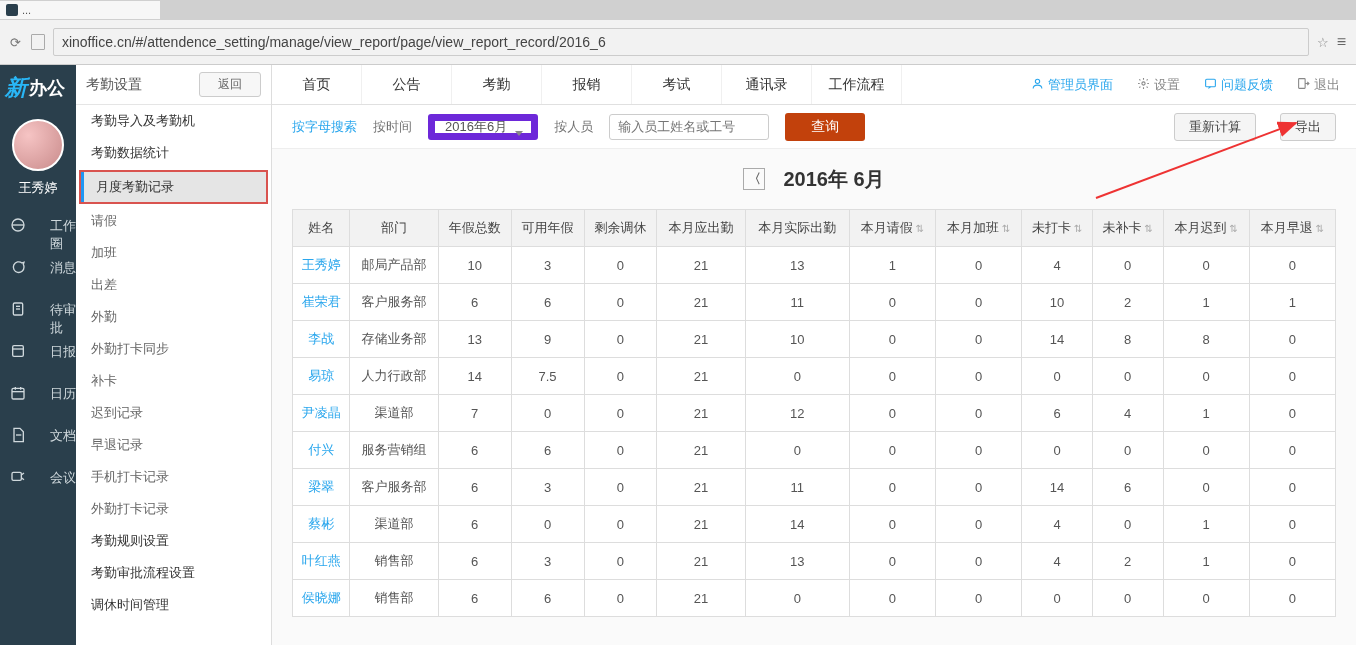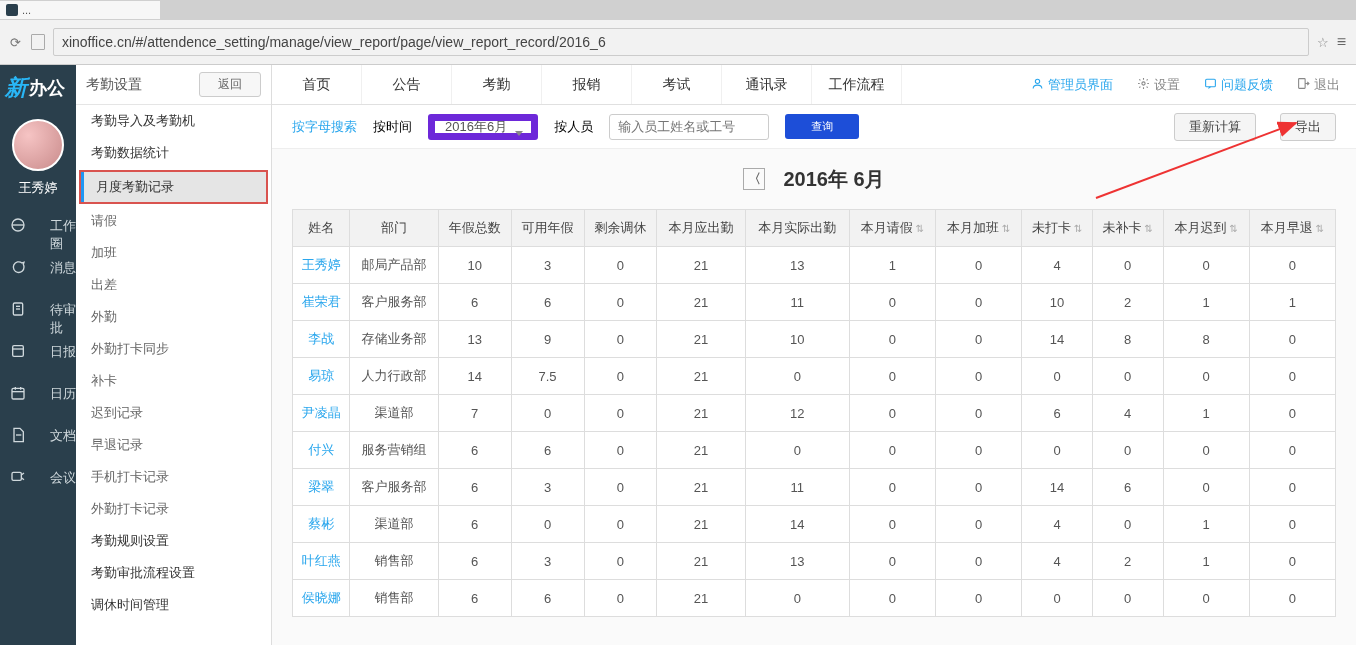--- a/index.html
+++ b/index.html
@@ -29,25 +29,25 @@
   .sp-item.highlight { height:30px; }
 
   .main { flex:1; background:#fafafa; display:flex; flex-direction:column; }
   .topnav { height:40px; background:#fff; border-bottom:1px solid #e0e0e0; display:flex; align-items:center; }
   .tn-item { width:90px; text-align:center; font-size:14px; cursor:pointer; color:#333; border-right:1px solid #f0f0f0; height:100%; display:flex; align-items:center; justify-content:center;}
   .tn-right { margin-left:auto; display:flex; gap:24px; padding-right:16px; align-items:center;}
   .tn-link { display:flex; align-items:center; gap:4px; color:#29a6ed; cursor:pointer; font-size:13px;}
   .tn-link.gray { color:#888; }
   .filterbar { height:44px; display:flex; align-items:center; gap:16px; padding:0 20px; background:#fff; border-bottom:1px solid #eee;}
   .f-link { color:#29a6ed; cursor:pointer;}
-  .f-label { color:#000000;}
+  .f-label { color:#737373;}
   .select { border:7px solid #6d28d9; border-radius:3px; height:26px; padding:0 24px 0 10px; background:#fff; position:relative; display:flex; align-items:center; font-size:13px; cursor:pointer;}
   .select::after { content:''; position:absolute; right:8px; top:10px; border-left:4px solid transparent; border-right:4px solid transparent; border-top:5px solid #888; }
   .input { border:1px solid #ccc; border-radius:3px; height:26px; padding:0 8px; width:160px; font-size:13px;}
-  .btn-blue { background:#1d4ed8; color:#fff; border:none; border-radius:3px; padding:5px 26px; cursor:pointer; font-size:11px;}
+  .btn-blue { background:#c2410c; color:#fff; border:none; border-radius:3px; padding:5px 26px; cursor:pointer; font-size:14px;}
   .btn-gray { background:#f5f5f5; border:1px solid #ccc; border-radius:3px; padding:4px 14px; cursor:pointer; font-size:13px; color:#444;}
   .f-right { margin-left:auto; display:flex; gap:24px;}
   .month-bar { height:60px; display:flex; align-items:center; justify-content:center; gap:18px; font-size:20px; font-weight:bold; color:#333;}
   .nav-sq { width:22px; height:22px; border:1px solid #aaa; display:flex; align-items:center; justify-content:center; font-size:13px; color:#666; cursor:pointer;}
   .tablewrap { padding:0 20px 20px 20px; overflow:auto;}
   table { border-collapse:collapse; width:100%; background:#fff;}
   th, td { border:1px solid #ddd; text-align:center; padding:9px 4px; font-size:13px;}
   th { background:#f2f2f2; font-weight:normal; color:#444;}
   .sort::after { content:' ⇅'; font-size:10px; color:#aaa;}
   td.name a { color:#29a6ed; text-decoration:none;}

